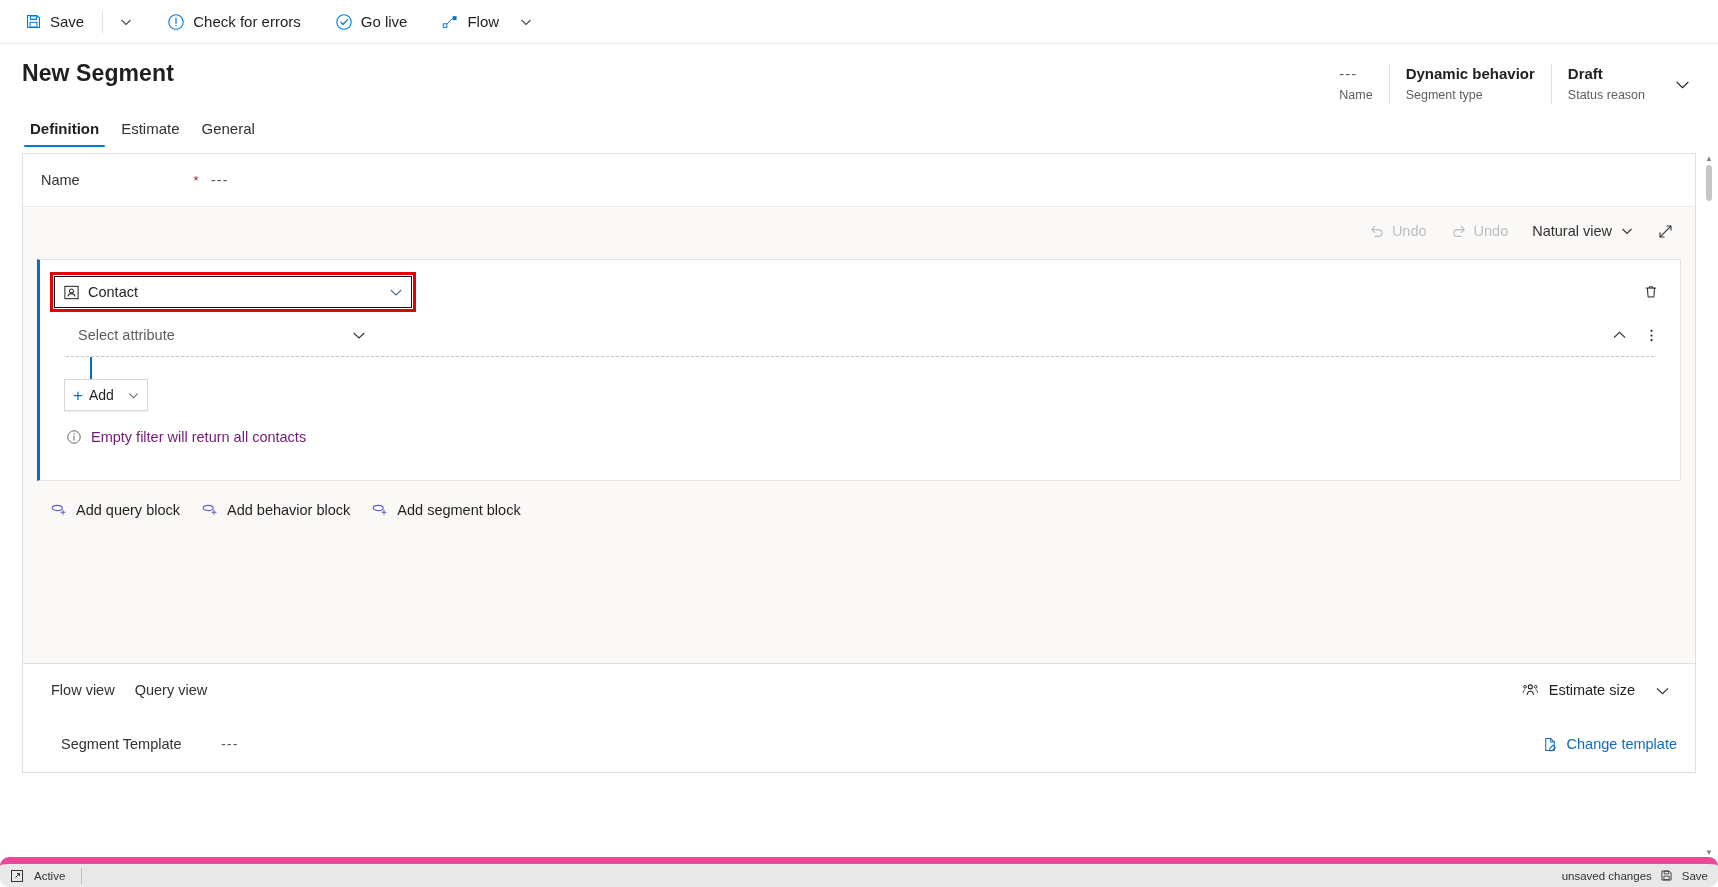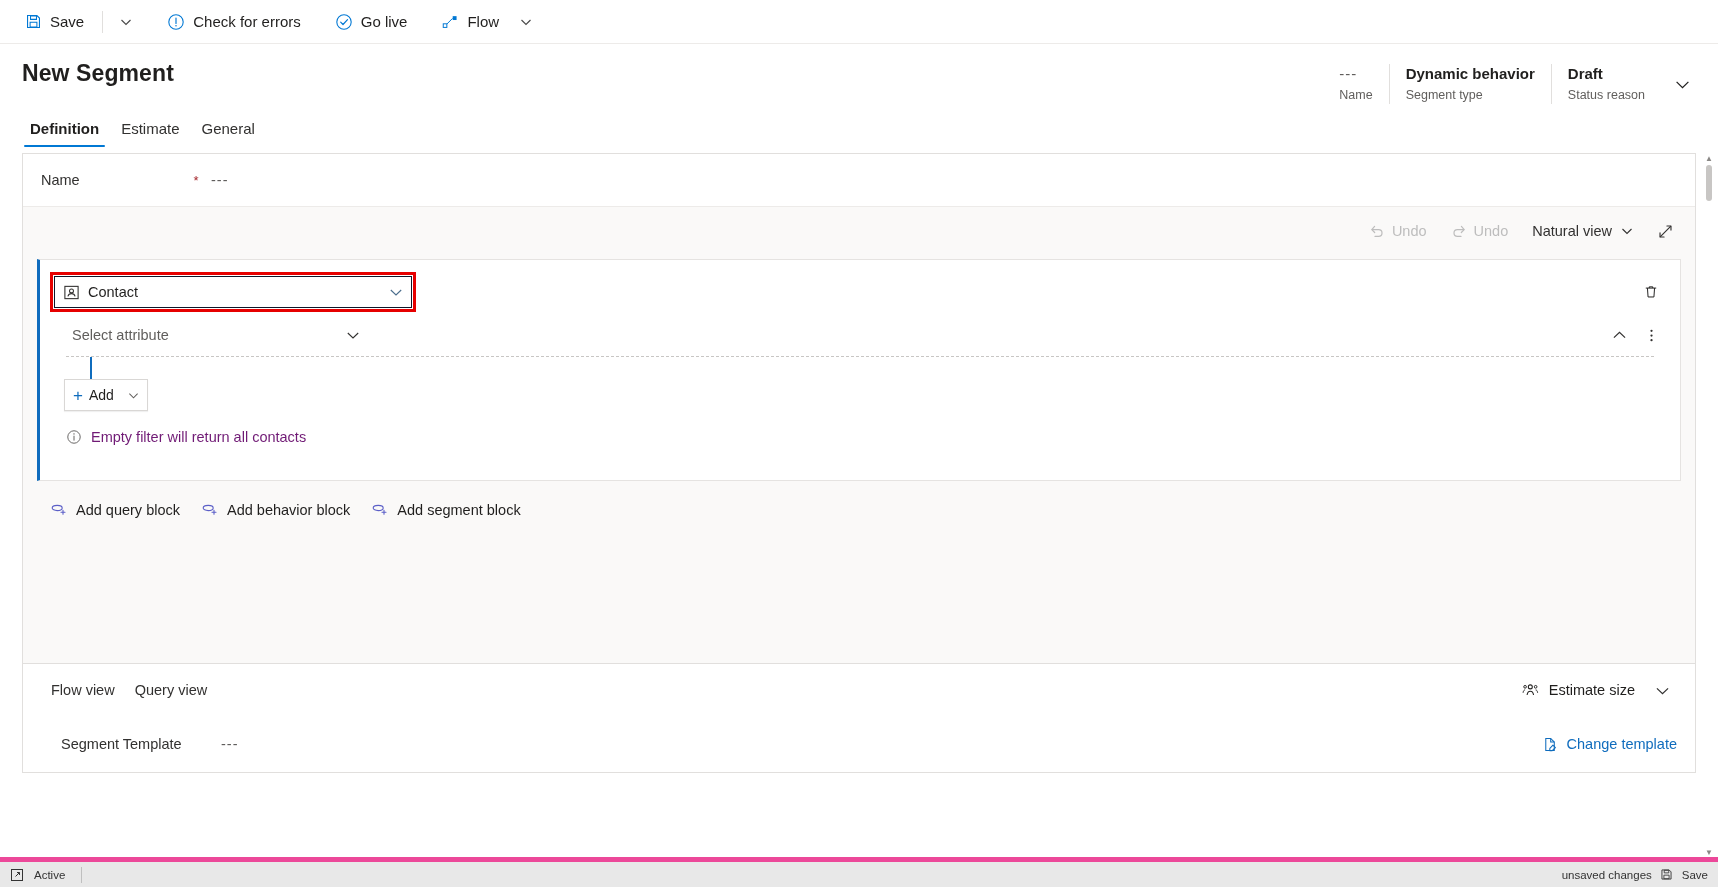--- a/index.html
+++ b/index.html
@@ -91,21 +91,21 @@
     outline: 3px solid #e60000; outline-offset: 1px;
   }
   .entity-select .glyph { width:17px; height:17px; display:flex; align-items:center; justify-content:center; color:#323130; }
   .entity-select .txt { font-size: 14.5px; color:#201f1e; flex:1; }
   .entity-select .chev { color:#323130; display:flex; align-items:center; }
   .qb-head-right { margin-left:auto; display:flex; align-items:center; gap:4px; }
   .link-btn { display:flex; align-items:center; gap:9px; font-size:14.5px; color:#323130; height:32px; padding:0 8px; white-space:nowrap; cursor:default;}
   .link-btn .ic { display:flex; align-items:center; justify-content:center; width:18px; height:18px; color:#201f1e; }
   .icon-only { display:flex; align-items:center; justify-content:center; width:30px; height:30px; color:#201f1e; }
 
-  .attr-row { display:flex; align-items:flex-end; padding: 12px 14px 0 26px; gap: 8px; }
+  .attr-row { display:flex; align-items:flex-end; padding: 12px 14px 0 26px; gap: 8px; margin-left: 6px; }
   .attr-select {
     position:relative; width: 300px; height: 30px; display:flex; align-items:center;
     justify-content:space-between; padding: 0 6px;
   }
   .attr-select .ph { font-size: 14.5px; color:#605e5c; }
   .attr-select .chev { color:#323130; display:flex; align-items:center; }
   .attr-row-right { margin-left:auto; display:flex; align-items:center; gap:2px; }
 
   .dashed-sep { margin: 6px 26px 0 26px; border-top: 1px dashed #c8c6c4; }
   .conn-line { width: 2px; height: 22px; background:#0f6cbd; margin-left: 50px; }
@@ -144,23 +144,23 @@
   
   .vscroll { position:absolute; top: 6px; right: 4px; width: 10px; bottom: 0px; }
   .vscroll .thumb { position:absolute; top:0; left:2px; width:6px; height: 36px; background:#c8c6c4; border-radius:3px; }
   .vscroll .arrow { position:absolute; left:0; width:10px; height:10px; display:flex; align-items:center; justify-content:center; color:#8a8886; font-size:8px;}
   .vscroll .arrow.up { top: 0; }
   .vscroll .arrow.down { bottom: 0; }
 
   
   .statusbar {
     height: 30px; min-height:30px; background:#e8e8e8;
-    border-top: 5px solid #ec4899;
+    border-top: 7px solid #ec4899;
     display:flex; align-items:center; padding: 0 10px; gap: 10px;
-    font-size: 11.5px; color:#333;
+    font-size: 11.5px; color:#333;border-radius:9px;
   }
   .sb-icon { width:14px; height:14px; display:flex; align-items:center; justify-content:center; color:#333; }
   .sb-text { font-size: 11.5px; color:#333; }
   .sb-sep { width:1px; height:16px; background:#bfbfbf; margin-left: 6px;}
   .sb-right { margin-left:auto; display:flex; align-items:center; gap:8px; }
 
   svg { display:block; }
 </style>
 </head>
 <body>

